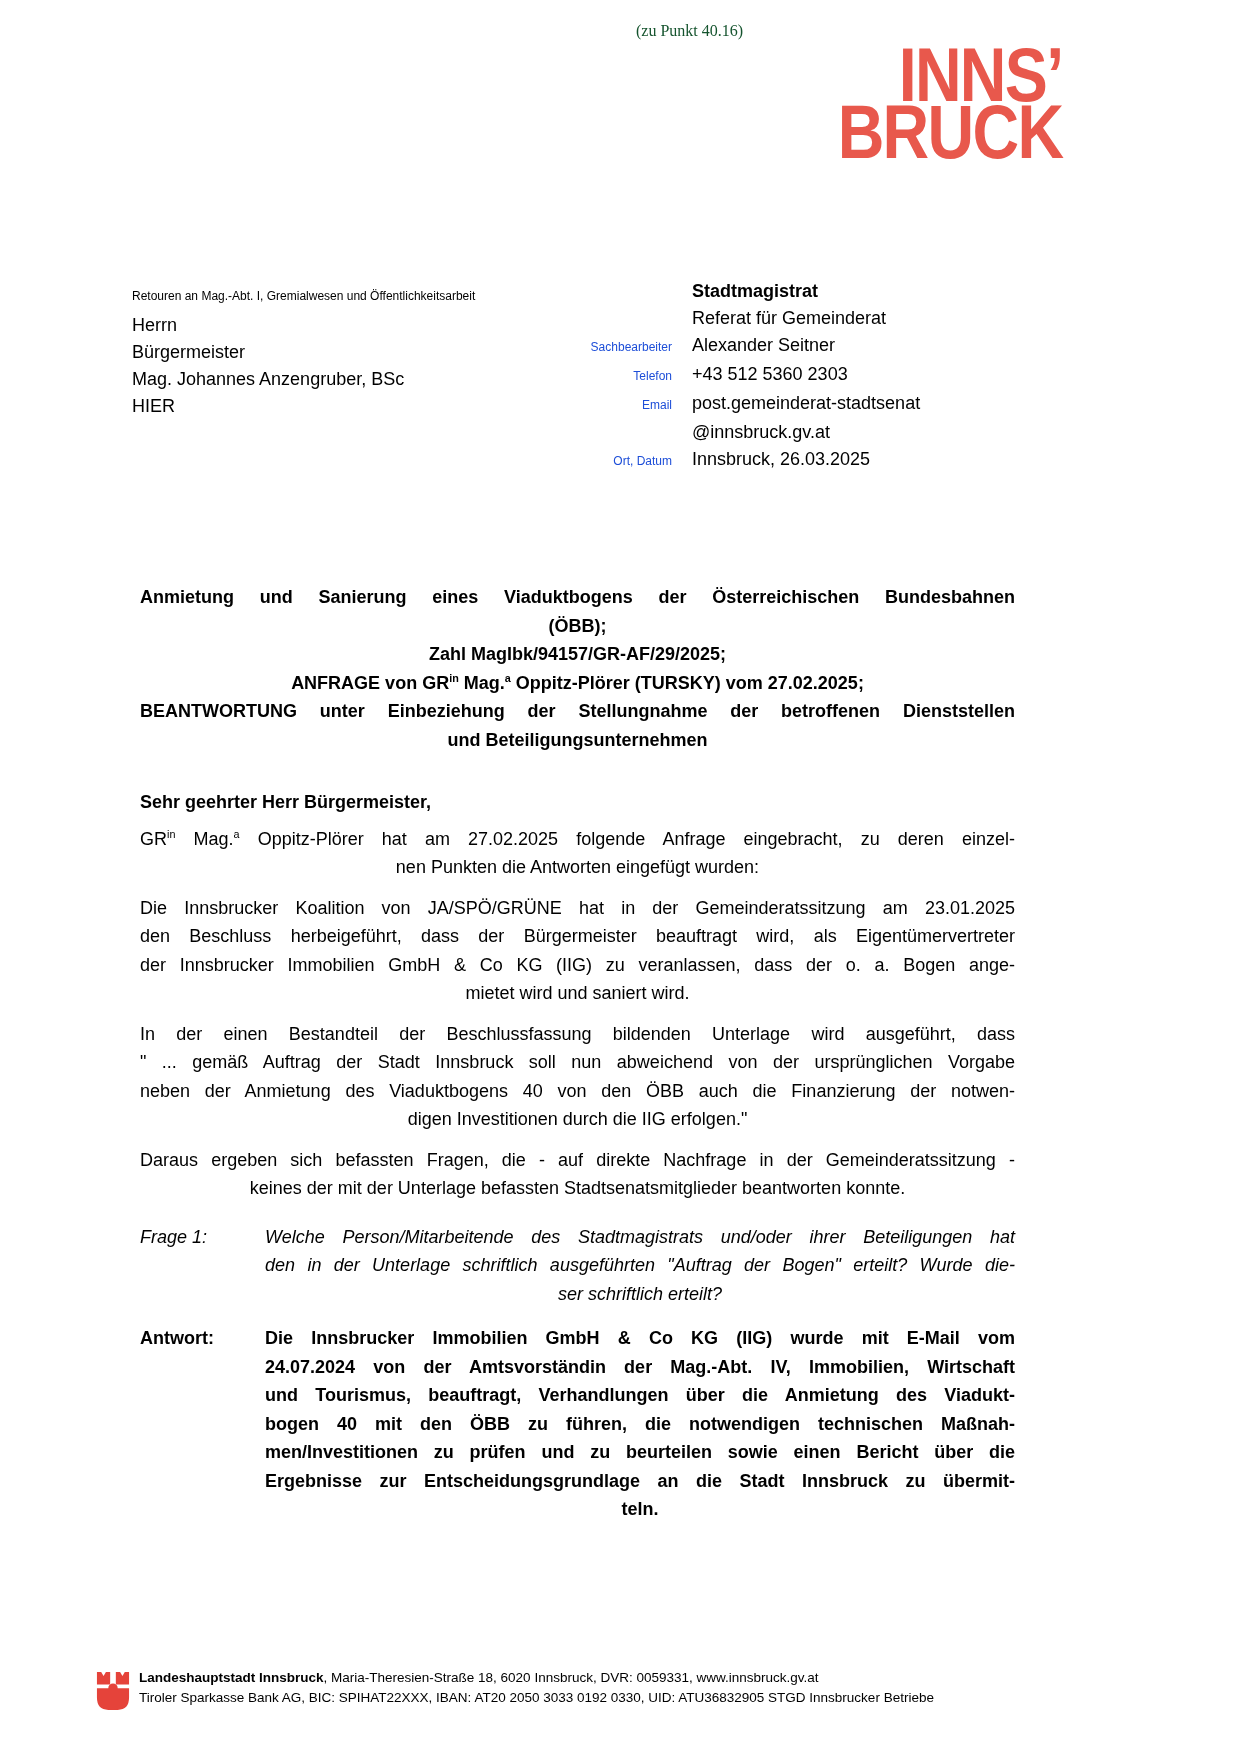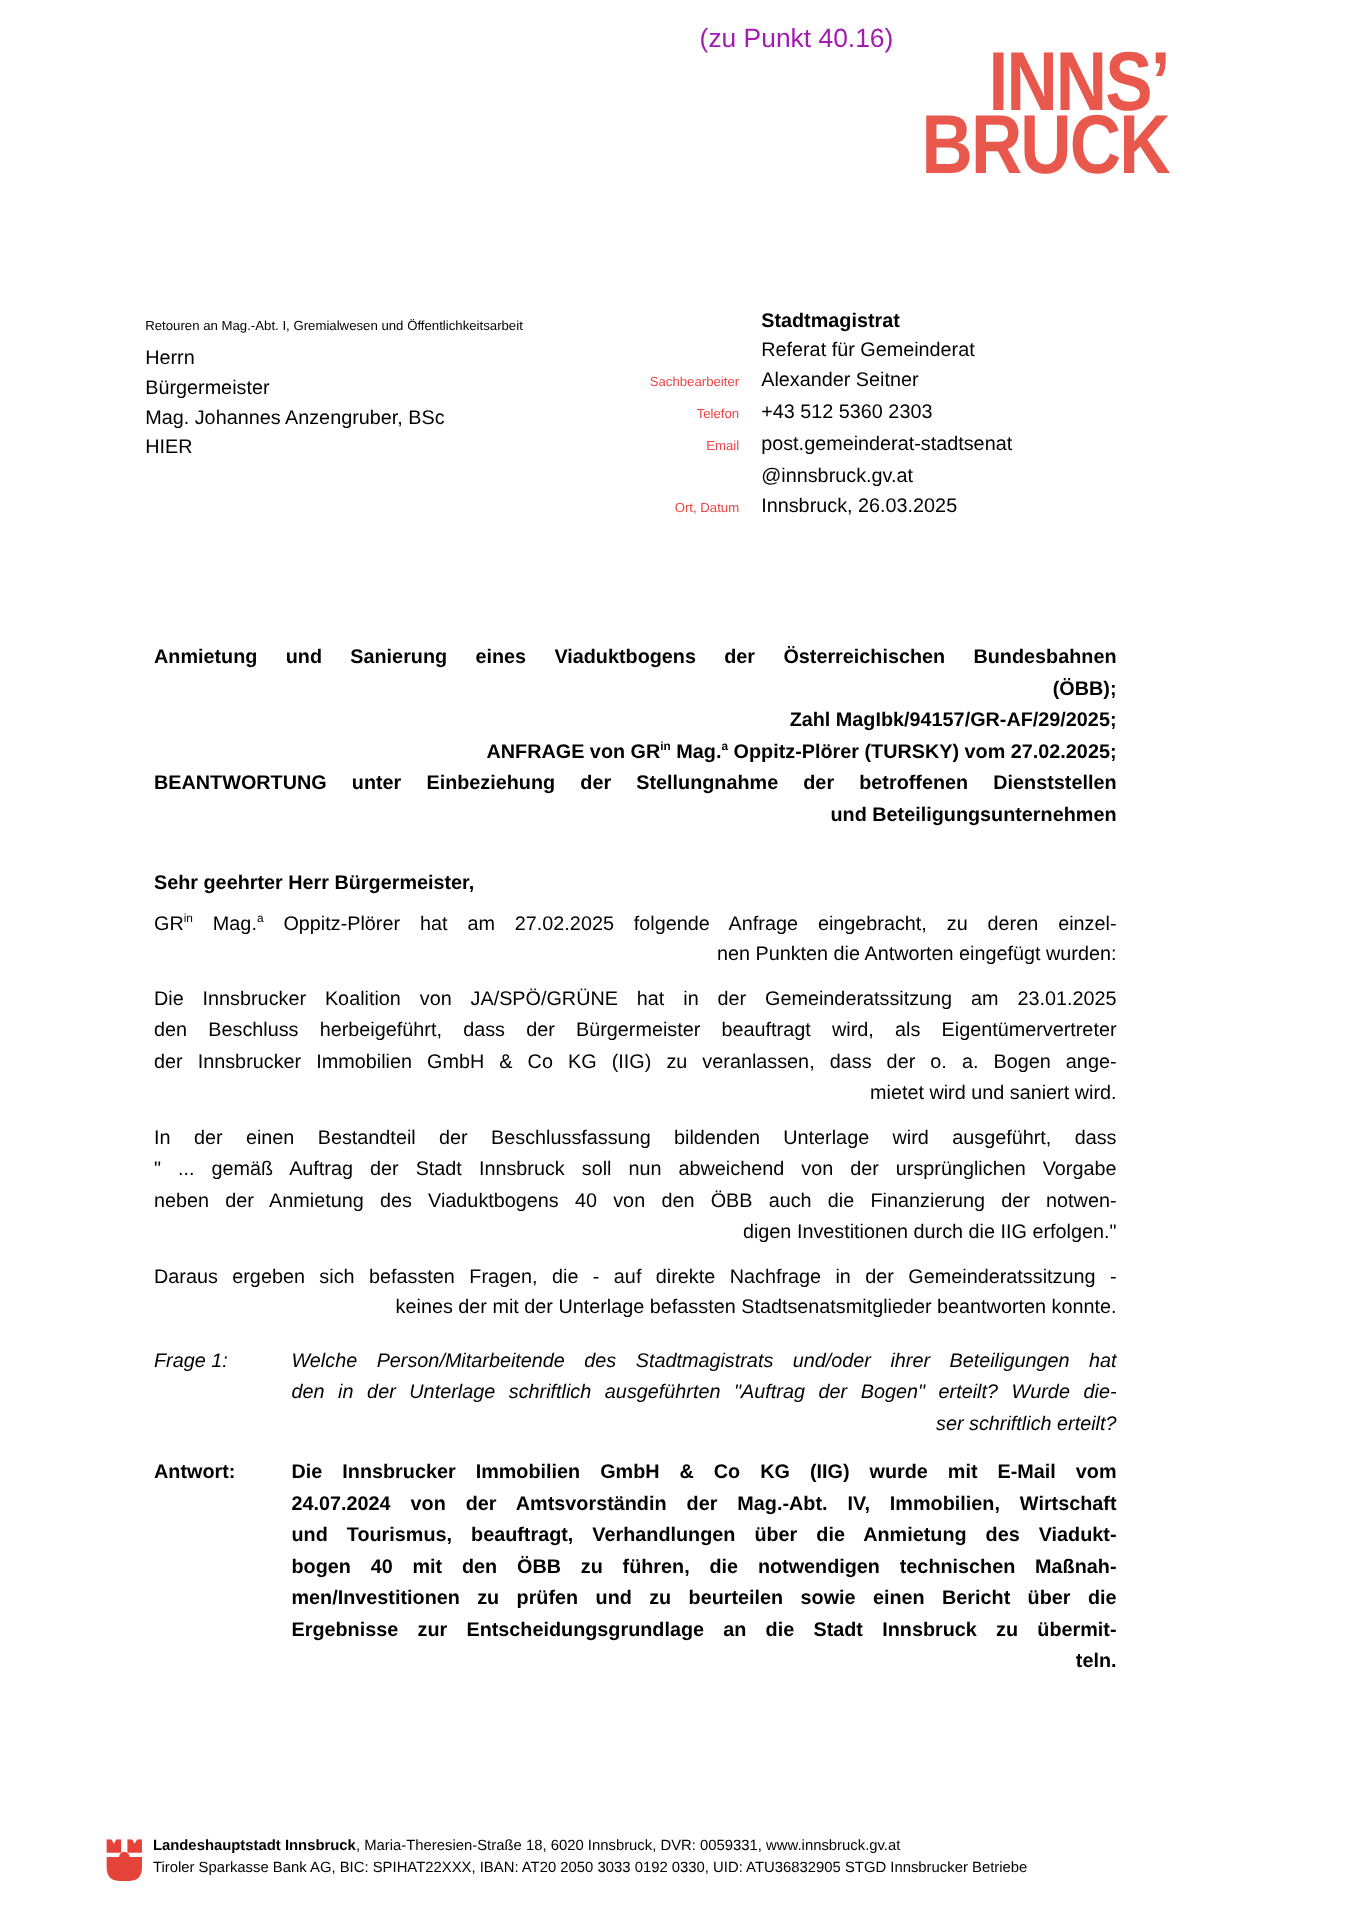--- a/index.html
+++ b/index.html
@@ -7,43 +7,43 @@
     position:relative;
     width:1241px;height:1755px;
     background:#ffffff;
     font-family:"Liberation Sans","DejaVu Sans",sans-serif;
     color:#000;
     overflow:hidden;
   }
   
   .ref-note{
     position:absolute;left:636px;top:22px;
-    font-size:24px;color:#a21caf;white-space:nowrap;
+    font-size:16px;color:#14532d;white-space:nowrap;font-family:Liberation Serif, serif;
   }
   .logo{
     position:absolute;right:179px;top:46px;
     text-align:right;color:#e8584c;
     font-weight:bold;font-size:76px;line-height:57px;
     letter-spacing:-2px;
     transform:scaleX(0.85);transform-origin:top right;
     white-space:nowrap;
   }
   
   .address{position:absolute;left:132px;top:288px;}
   .retour{font-size:12px;line-height:16px;margin-bottom:8px;white-space:nowrap;}
   .addr-line{font-size:18px;line-height:27px;white-space:nowrap;}
   
   .info{position:absolute;left:520px;top:278px;width:480px;}
   .info-row{display:grid;grid-template-columns:152px 1fr;column-gap:20px;align-items:baseline;line-height:27px;}
-  .info-label{font-size:12px;text-align:right;color:#ef4444;white-space:nowrap;}
+  .info-label{font-size:12px;text-align:right;color:#1d4ed8;white-space:nowrap;}
   .info-value{font-size:18px;white-space:nowrap;}
   .bold{font-weight:bold;}
   
   .content{position:absolute;left:140px;top:583px;width:875px;font-size:18px;line-height:28.5px;}
-  .pline{text-align:right;}
+  .pline{text-align:center;}
   .jpara .pline:not(:last-child){text-align:justify;text-align-last:justify;text-justify:inter-word;}
   .subject{font-weight:bold;}
   .salutation{margin-top:34px;font-weight:bold;}
   .para-intro{margin-top:8px;}
   .para-quote{margin-top:12px;}
   .qa{display:grid;grid-template-columns:125px 1fr;}
   .qa-frage{margin-top:20px;font-style:italic;}
   .qa-antwort{margin-top:16px;font-weight:bold;}
   sup{font-size:0.6em;line-height:0;vertical-align:super;}
   

